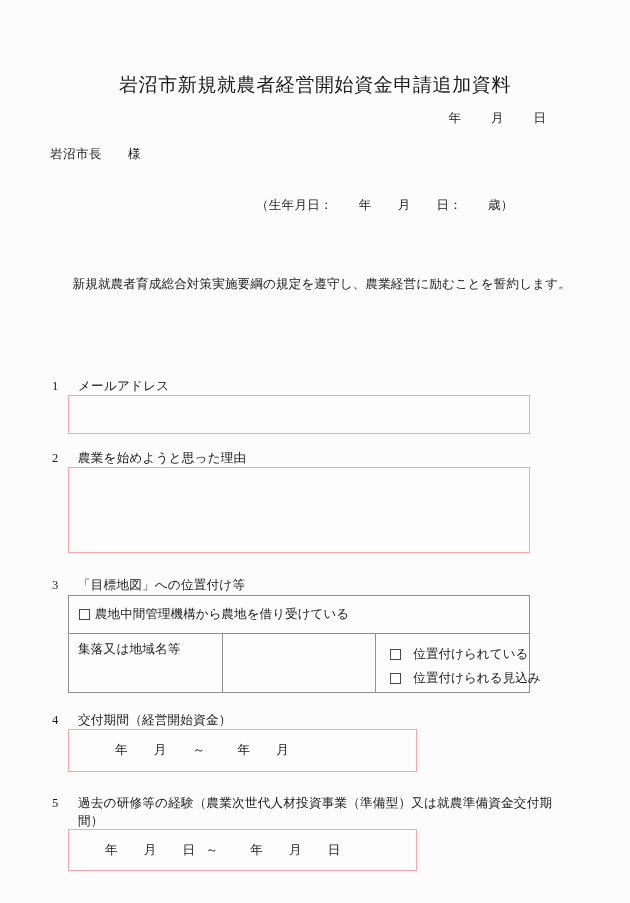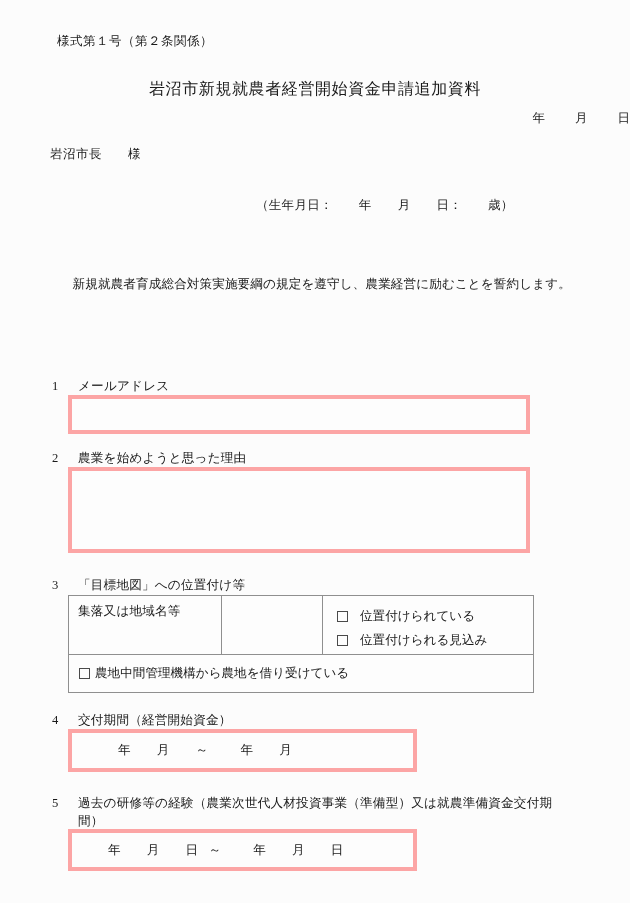--- a/index.html
+++ b/index.html
@@ -26,33 +26,34 @@
     position: absolute;
     left: 57px;
     top: 33px;
     font-size: 12.5px;
     letter-spacing: 0.5px;
     white-space: nowrap;
   }
   .doc-title {
     position: absolute;
     left: 0;
-    top: 79px;
+    top: 72px;
     width: 630px;
     text-align: center;
-    font-size: 16px;
+    font-size: 19px;
     letter-spacing: 0.6px;
     white-space: nowrap;
   }
   .date-line {
     position: absolute;
     left: 0;
     top: 110px;
     width: 630px;
     text-align: right;
+    padding-right: 84px;
     box-sizing: border-box;
     font-size: 12.5px;
     white-space: nowrap;
   }
   .date-line span.gap { display: inline-block; width: 30px; }
   .addressee {
     position: absolute;
     left: 50px;
     top: 146px;
     font-size: 12.5px;
@@ -110,21 +111,21 @@
   }
   .item-label .txt {
     display: block;
     padding-left: 26px;
   }
   .item-label.wrap { white-space: normal; }
 
   
   .box {
     position: absolute;
-    border: 4px solid #fca5a5;
+    border: 1px solid #fca5a5;
     background: #fdfdfd;
     box-sizing: border-box;
   }
   .box.inline-text {
     font-size: 12.6px;
     display: flex;
     align-items: center;
   }
   .period-line {
     white-space: nowrap;
@@ -174,21 +175,20 @@
   .full-row-cell {
     padding: 8px 0 8px 10px;
   }
   .full-row-cell .chk-row { line-height: 20px; }
 </style>
 </head>
 <body>
 
 <div class="page">
 
-  <div class="form-no">様式第１号（第２条関係）</div>
   <div class="doc-title">岩沼市新規就農者経営開始資金申請追加資料</div>
 
   <div class="date-line">
     <span>年</span><span class="gap"></span><span>月</span><span class="gap"></span><span>日</span>
   </div>
 
   <div class="addressee">岩沼市長　　様</div>
 
   <div class="applicant">
     <span class="birth">
@@ -212,47 +212,47 @@
   </div>
   <div class="box" style="left:68px; top:467px; width:462px; height:86px;"></div>
 
   <div class="item-label" style="left:52px; top:577px;">
     <span class="num">3</span>
     <span class="txt">「目標地図」への位置付け等</span>
   </div>
   <table class="tbl" style="left:68px; top:595px; width:462px;">
     <tbody>
         <tr>
+      <td colspan="3" style="height:37px;">
+        <div class="full-row-cell">
+          <div class="chk-row tight">
+            <span class="chk"></span>
+            <span>農地中間管理機構から農地を借り受けている</span>
+          </div>
+        </div>
+      </td>
+    </tr>
+    <tr>
       <td style="width:152px; height:58px;">
         <div class="cell-pad">集落又は地域名等</div>
       </td>
       <td style="width:100px;"></td>
       <td style="width:210px;">
         <div class="chk-list">
           <div class="chk-row">
             <span class="chk"></span>
             <span>位置付けられている</span>
           </div>
           <div class="chk-row">
             <span class="chk"></span>
             <span>位置付けられる見込み</span>
           </div>
         </div>
       </td>
     </tr>
-    <tr>
-      <td colspan="3" style="height:37px;">
-        <div class="full-row-cell">
-          <div class="chk-row tight">
-            <span class="chk"></span>
-            <span>農地中間管理機構から農地を借り受けている</span>
-          </div>
-        </div>
-      </td>
-    </tr>
   </tbody>
     </table>
 
   <div class="item-label" style="left:52px; top:712px;">
     <span class="num">4</span>
     <span class="txt">交付期間（経営開始資金）</span>
   </div>
   <div class="box inline-text" style="left:68px; top:729px; width:349px; height:43px;">
     <span class="period-line"><span>年</span><i></i><span>月</span><i></i><span>～</span><i class="wide"></i><span>年</span><i></i><span>月</span></span>
   </div>

